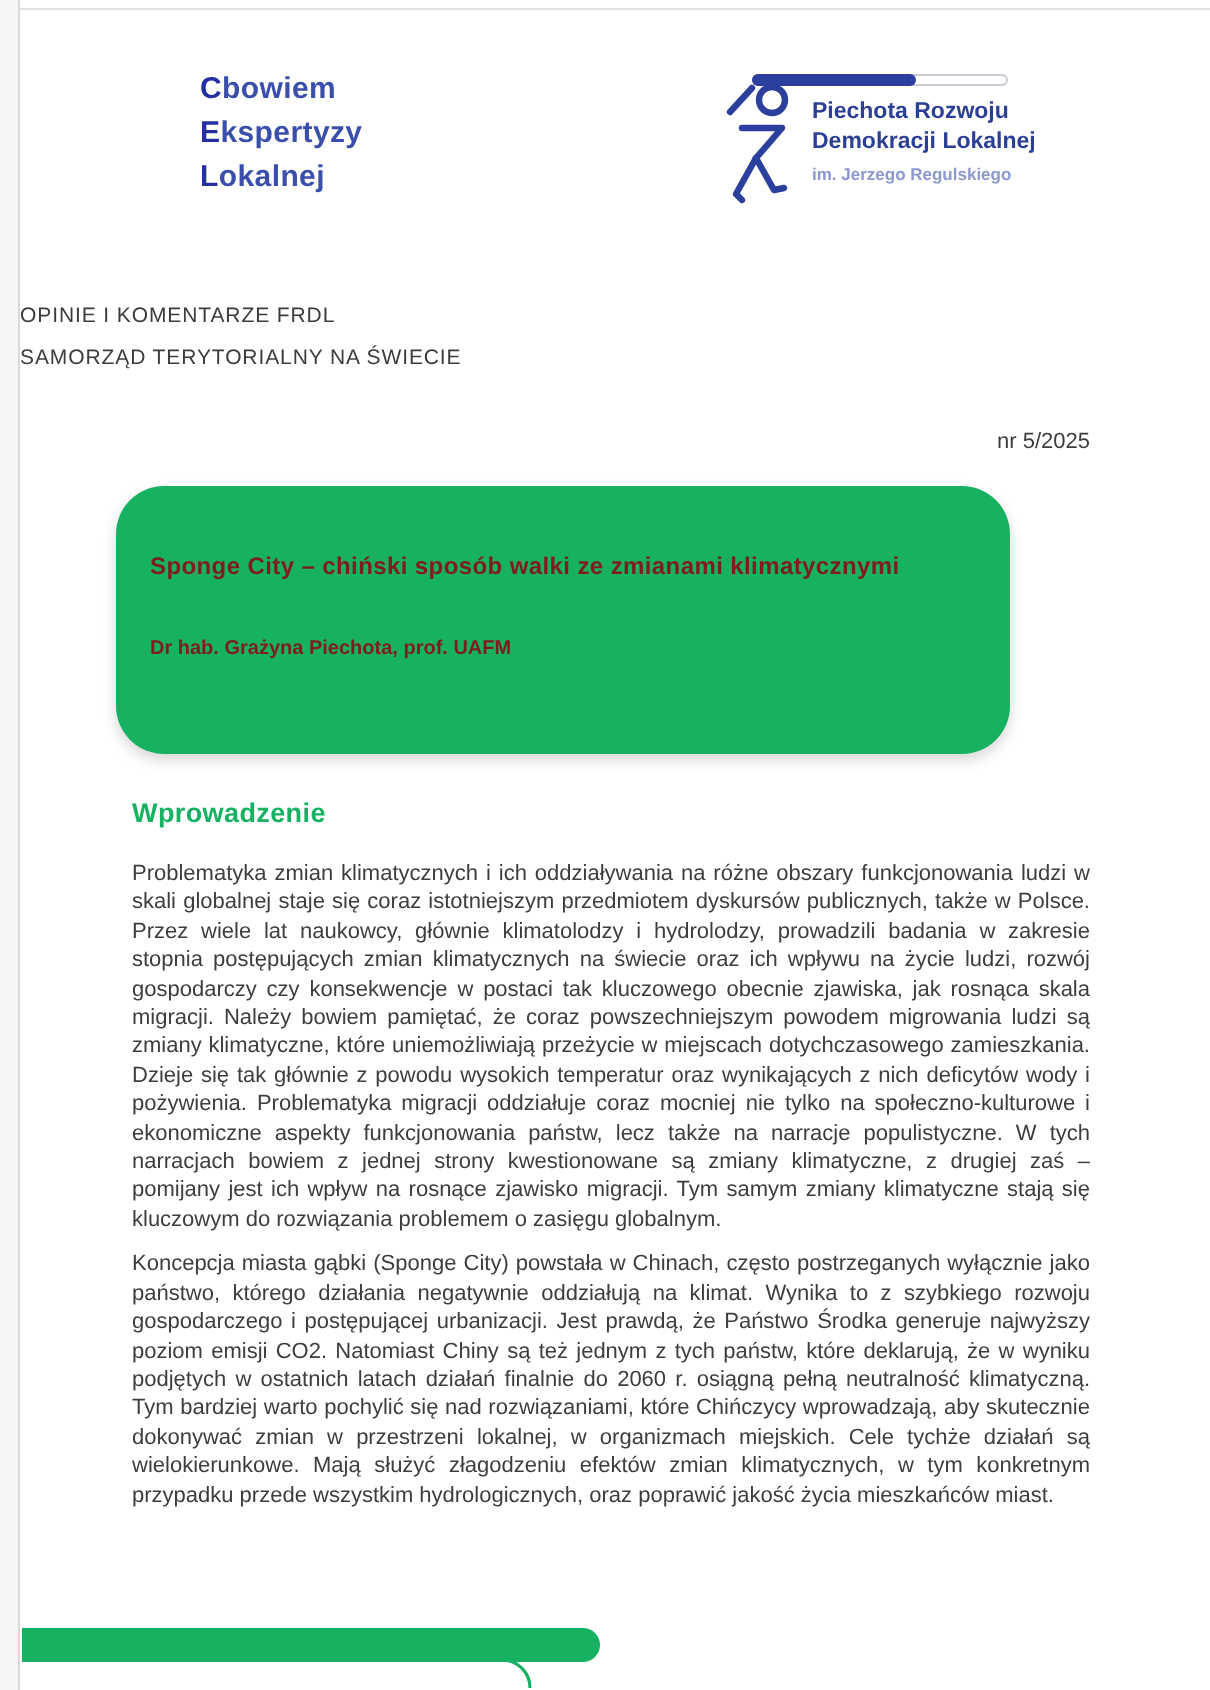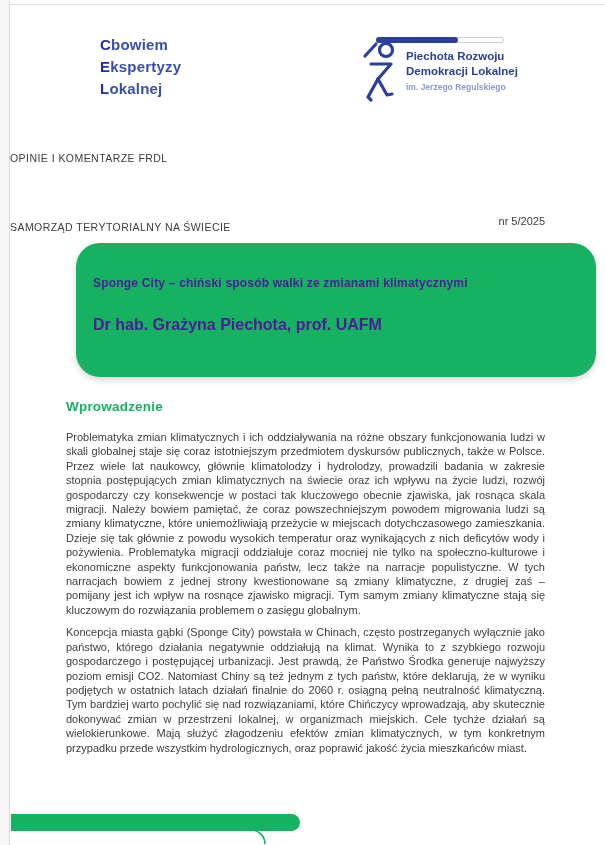--- a/index.html
+++ b/index.html
@@ -29,31 +29,31 @@
   .frdl-bar-fill { position:absolute; left:-1px; top:-1px; width:82px; height:6px; background:#2b3f9d; border-radius:3px; }
   .frdl-text { position:absolute; left:406px; top:49px; }
   .frdl-name { font-size:11.5px; line-height:15px; font-weight:600; color:#2b3f95; }
   .frdl-sub  { font-size:8.5px; line-height:11px; font-weight:600; color:#8d99cd; margin-top:3px; }
   
   .series-line1, .series-line2 {
     position:absolute; left:10px; width:595px; text-align:left;
     font-size:10.5px; font-weight:500; letter-spacing:0.45px; color:#3c3c3c;
   }
   .series-line1 { top:152px; }
-  .series-line2 { top:173px;margin-top:48px; }
+  .series-line2 { top:173px; }
   .issue { position:absolute; right:60px; top:215px; font-size:11px; color:#3c3c3c;margin-left:44px; }
   
   .banner {
-    position:absolute; left:76px; top:243px; width:520px; height:134px;
+    position:absolute; left:58px; top:243px; width:447px; height:134px;
     background:#17b162; border-radius:24px; box-sizing:border-box;
-    padding:0 22px 0 17px; color:#4c1d95;
+    padding:0 22px 0 17px; color:#7f1d1d;
     box-shadow:0 3px 7px rgba(0,0,0,0.16);
   }
   .banner-title { margin-top:33px; font-size:12px; line-height:15px; font-weight:700; letter-spacing:0.2px; }
-  .banner-author { margin-top:27px; font-size:16px; line-height:13px; font-weight:600; }
+  .banner-author { margin-top:27px; font-size:10px; line-height:13px; font-weight:600; }
   .banner-affiliation { margin-top:9px; font-size:10.5px; line-height:13px; font-weight:600; }
   
   .section-heading {
     position:absolute; left:66px; top:399px;
     font-size:13.5px; font-weight:600; color:#17b162; letter-spacing:0.2px;
   }
   .article-body {
     position:absolute; left:66px; top:430px; width:479px;
     font-size:11px; line-height:14.4px; color:#3d3d3d; text-align:justify;
   }

